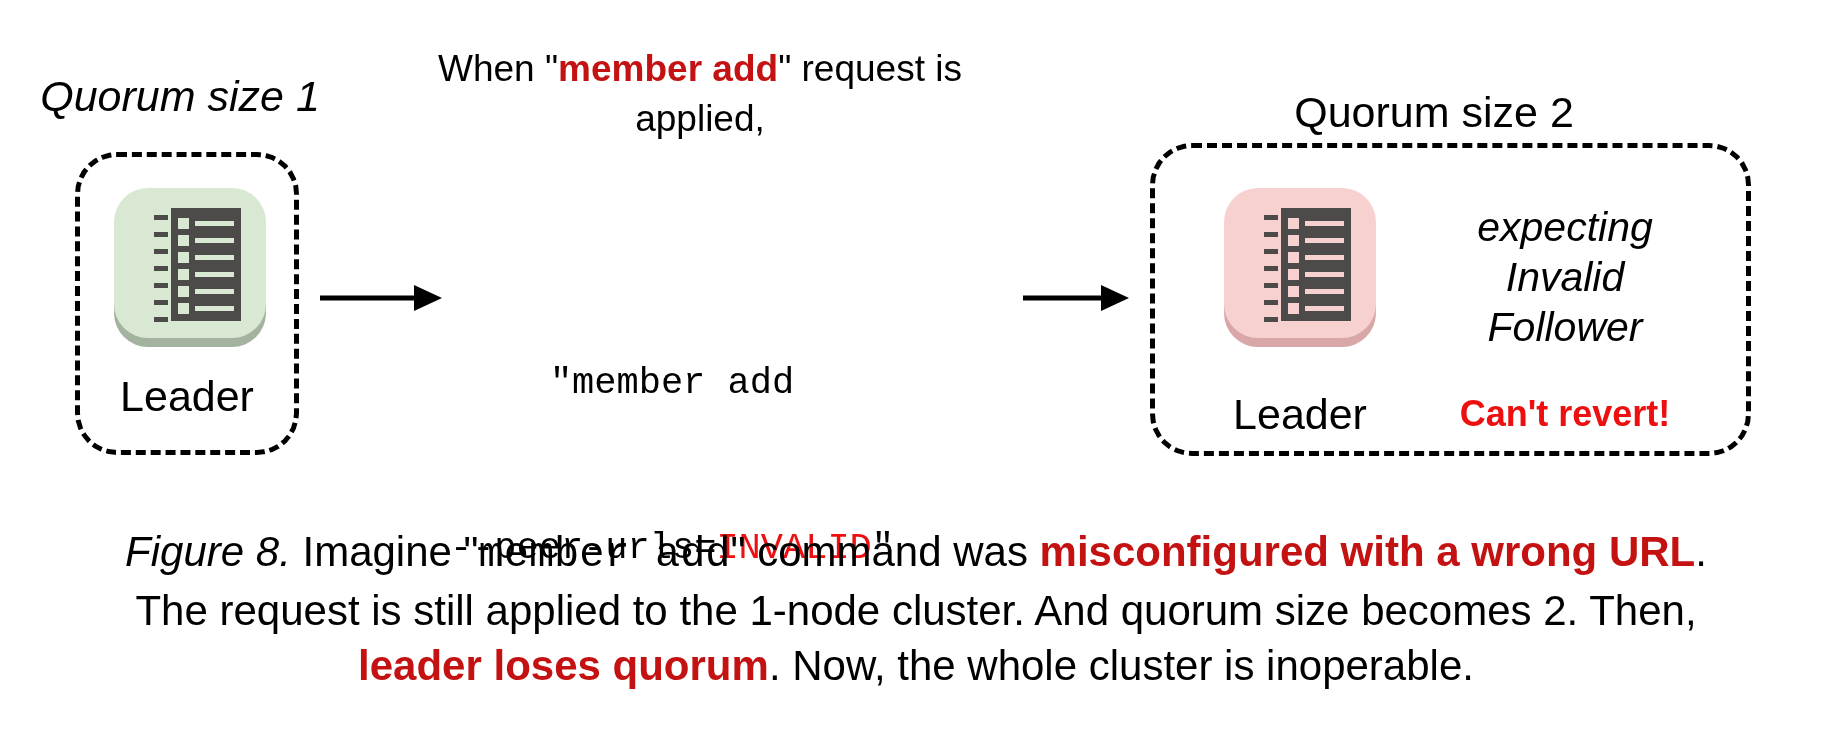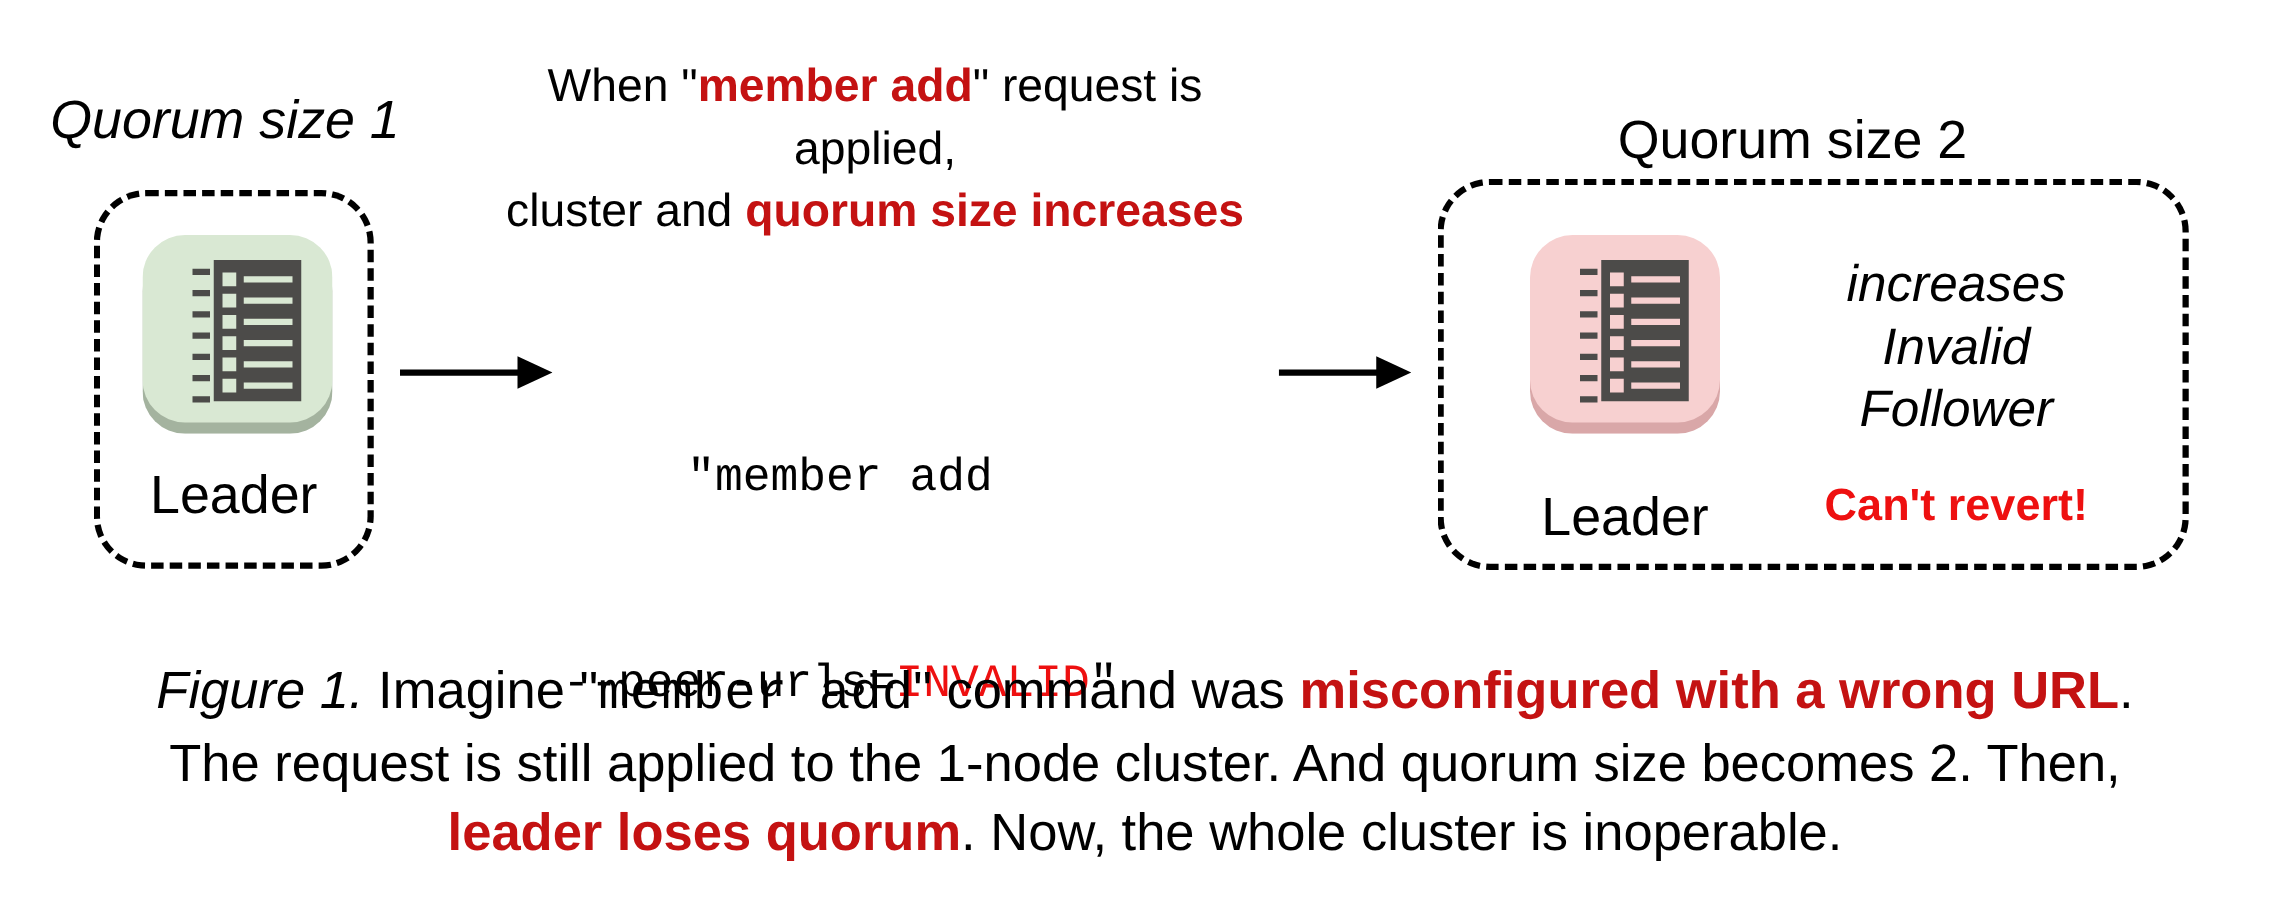--- a/index.html
+++ b/index.html
@@ -83,21 +83,20 @@
       <rect class="ic-row" x="64" y="115" width="11" height="11"></rect>
         <rect class="ic-row" x="81" y="118" width="39" height="5"></rect>
     </g>
   </svg>
 </div>
 
 <div class="abs ctr node-label" style="left:75px;top:372px;width:224px;">Leader</div>
 
 <div class="abs ctr note" style="left:390px;top:44px;width:620px;">
   <div><span class="s-plain">When "</span><span class="s-red-bold">member add</span><span class="s-plain">" request is applied,</span></div>
-  <div><span class="s-plain">cluster and </span><span class="s-red-bold">quorum size increases</span></div>
 </div>
 
 <svg class="abs" style="left:320px;top:282px;" width="122" height="32" viewBox="0 0 122 32">
   <line class="arrow-line" x1="0" y1="16" x2="96" y2="16"></line>
   <polygon class="arrow-head" points="94,3 122,16 94,29"></polygon>
 </svg>
 
 <div class="abs ctr command" style="left:372px;top:246px;width:600px;">
   <div><span class="s-mono">"member add</span></div>
   <div><span class="s-mono">--peer-urls=</span><span class="s-mono-red">INVALID</span><span class="s-mono">"</span></div>
@@ -139,24 +138,24 @@
         <rect class="ic-row" x="81" y="101" width="39" height="5"></rect>
       <rect class="ic-row" x="64" y="115" width="11" height="11"></rect>
         <rect class="ic-row" x="81" y="118" width="39" height="5"></rect>
     </g>
   </svg>
 </div>
 
 <div class="abs ctr node-label" style="left:1224px;top:390px;width:152px;">Leader</div>
 
 <div class="abs ctr expecting" style="left:1410px;top:202px;width:310px;">
-  <div>increases</div>
+  <div>expecting</div>
   <div>Invalid</div>
   <div>Follower</div>
 </div>
 
-<div class="abs ctr warning" style="left:1410px;top:383px;width:310px;">Can't revert!</div>
+<div class="abs ctr warning" style="left:1410px;top:393px;width:310px;">Can't revert!</div>
 
 <div class="abs ctr caption" style="left:0px;top:524px;width:1832px;">
-  <div><span class="s-italic">Figure 1.</span><span class="s-plain"> Imagine "</span><span class="s-mono">member add</span><span class="s-plain">" command was </span><span class="s-red-bold">misconfigured with a wrong URL</span><span class="s-plain">.</span></div>
+  <div><span class="s-italic">Figure 8.</span><span class="s-plain"> Imagine "</span><span class="s-mono">member add</span><span class="s-plain">" command was </span><span class="s-red-bold">misconfigured with a wrong URL</span><span class="s-plain">.</span></div>
   <div><span class="s-plain">The request is still applied to the 1-node cluster. And quorum size becomes 2. Then,</span></div>
   <div><span class="s-red-bold">leader loses quorum</span><span class="s-plain">. Now, the whole cluster is inoperable.</span></div>
 </div>
 
 </body></html>

